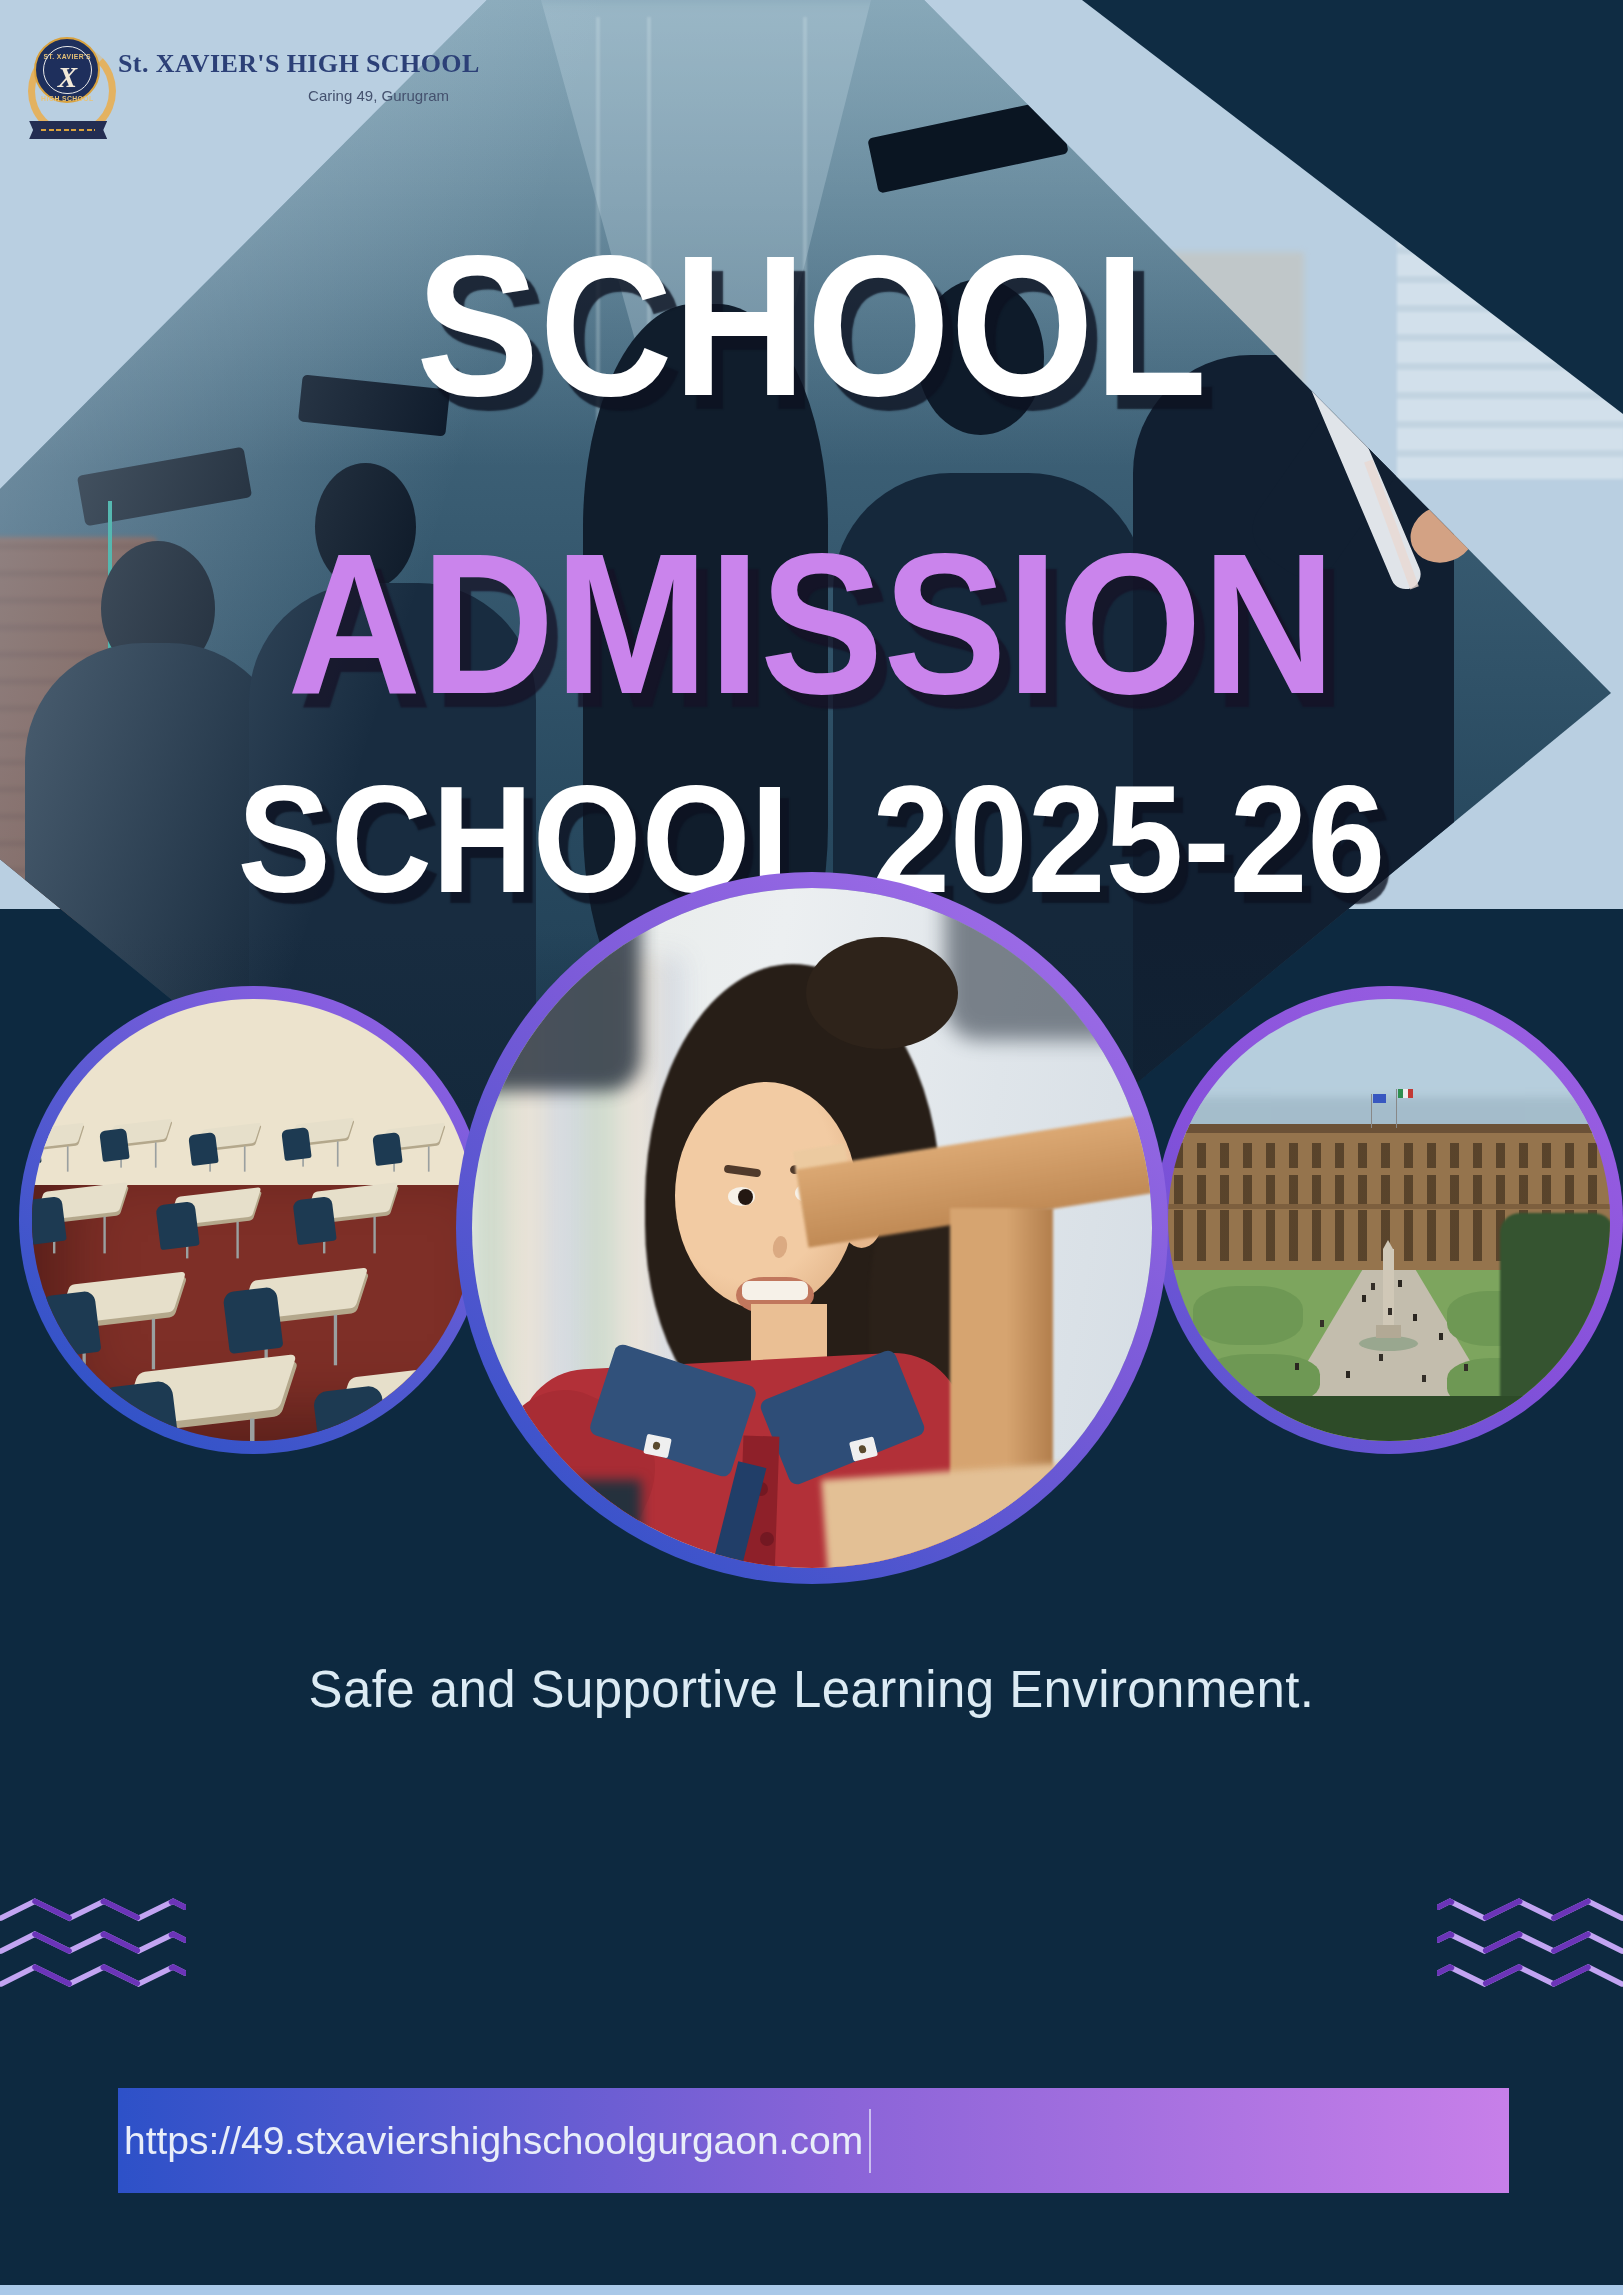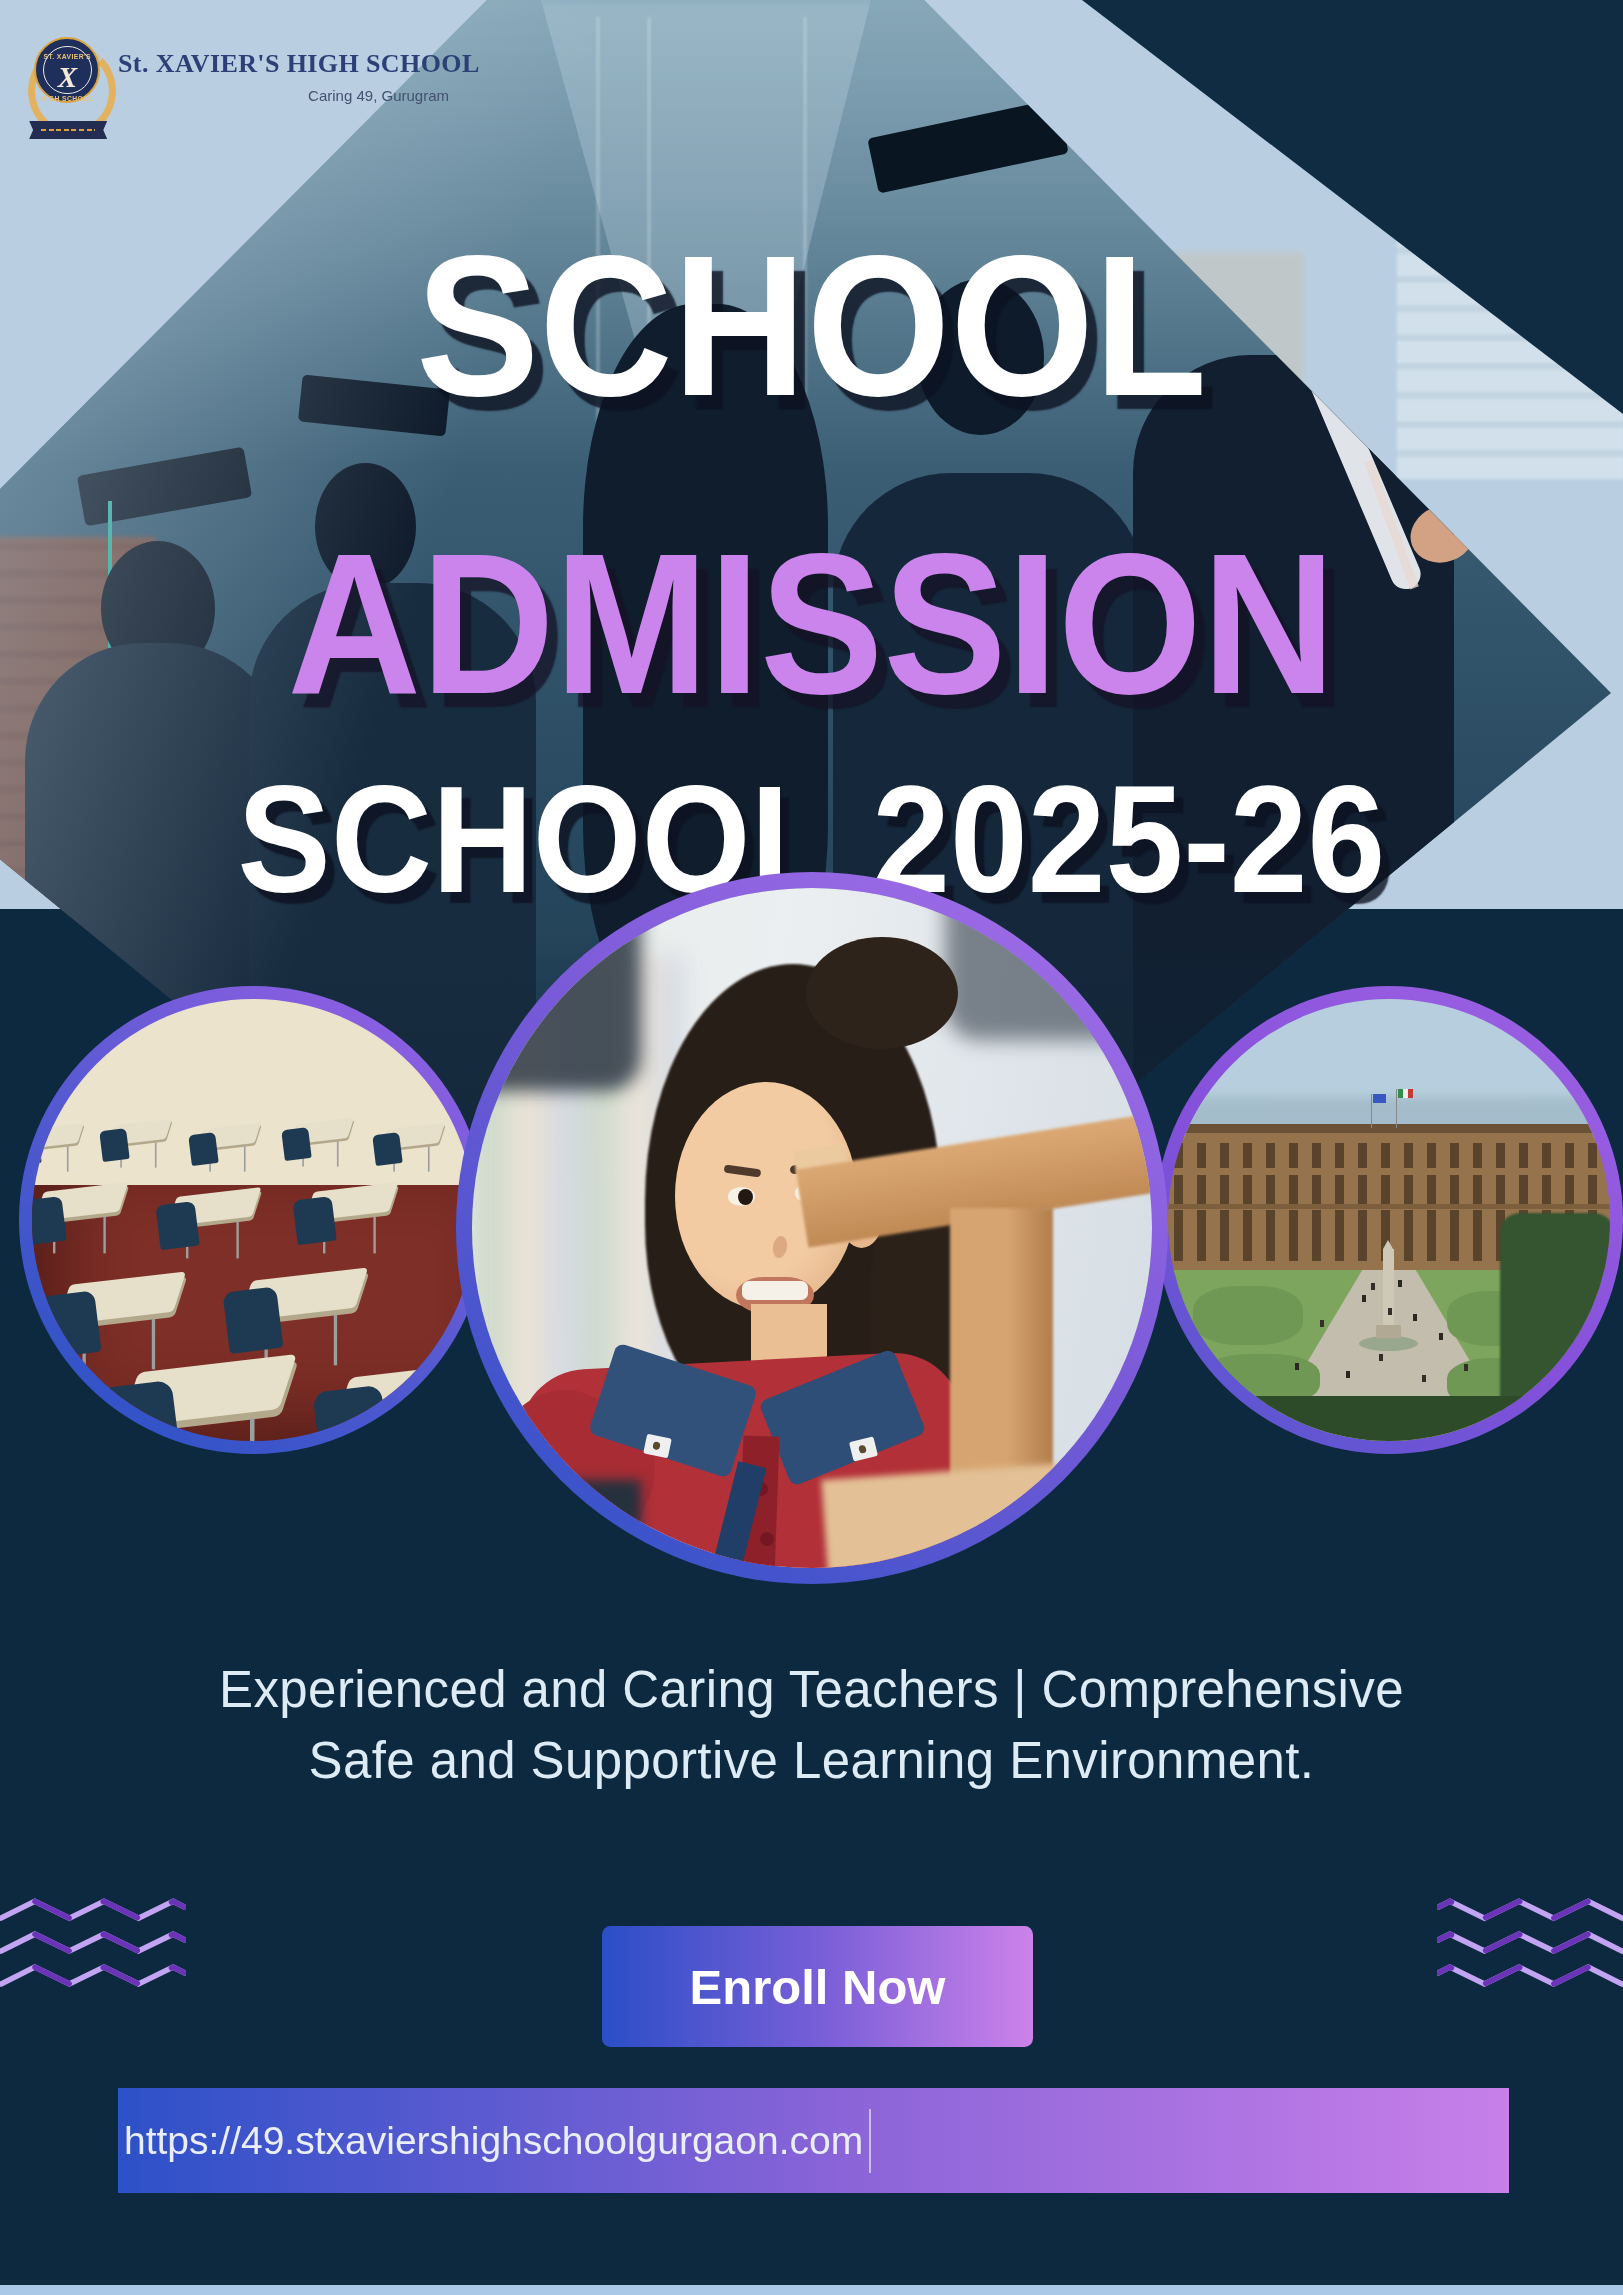--- a/index.html
+++ b/index.html
@@ -381,21 +381,20 @@
       <div class="abs lanyard"></div>
       <div class="abs g-dark-bl"></div>
       <div class="abs beamEnd"></div>
       <div class="abs beamH"></div>
       <div class="abs postV"></div>
       <div class="abs blockB"></div>
     </div>
   </div>
 
   <div class="abs tagline">
-    <div>Experienced and Caring Teachers | Comprehensive</div>
     <div>Safe and Supportive Learning Environment.</div>
   </div>
 
   <svg class="abs zz zz-left" viewBox="0 0 220 115">
     <g fill="none" stroke-width="6.5" stroke-linecap="round">
       <polyline points="1,31 41,11 82,31 123,11 164,31 205,11 219,18" stroke="#c2a4f2"></polyline>
       <polyline points="1,31 41,11 82,31 123,11 164,31 205,11 219,18" stroke="#6b34b8" stroke-dasharray="45 45" stroke-dashoffset="45"></polyline>
       <polyline points="1,70 41,50 82,70 123,50 164,70 205,50 219,57" stroke="#c2a4f2"></polyline>
       <polyline points="1,70 41,50 82,70 123,50 164,70 205,50 219,57" stroke="#6b34b8" stroke-dasharray="45 45" stroke-dashoffset="45"></polyline>
       <polyline points="1,109 41,89 82,109 123,89 164,109 205,89 219,96" stroke="#c2a4f2"></polyline>
@@ -406,21 +405,20 @@
     <g fill="none" stroke-width="6.5" stroke-linecap="round">
       <polyline points="1,31 41,11 82,31 123,11 164,31 205,11 219,18" stroke="#c2a4f2"></polyline>
       <polyline points="1,31 41,11 82,31 123,11 164,31 205,11 219,18" stroke="#6b34b8" stroke-dasharray="45 45" stroke-dashoffset="45"></polyline>
       <polyline points="1,70 41,50 82,70 123,50 164,70 205,50 219,57" stroke="#c2a4f2"></polyline>
       <polyline points="1,70 41,50 82,70 123,50 164,70 205,50 219,57" stroke="#6b34b8" stroke-dasharray="45 45" stroke-dashoffset="45"></polyline>
       <polyline points="1,109 41,89 82,109 123,89 164,109 205,89 219,96" stroke="#c2a4f2"></polyline>
       <polyline points="1,109 41,89 82,109 123,89 164,109 205,89 219,96" stroke="#6b34b8" stroke-dasharray="45 45" stroke-dashoffset="45"></polyline>
     </g>
   </svg>
 
-  <button class="abs enroll">Enroll Now</button>
 
   <div class="abs bottom-bar">
     <div class="bar-cell1">
       <a class="bar-link" href="#">https://49.stxaviershighschoolgurgaon.com</a>
     </div>
     <div class="bar-div"></div>
   </div>
 
   <div class="abs footer-strip"></div>
 </div>

